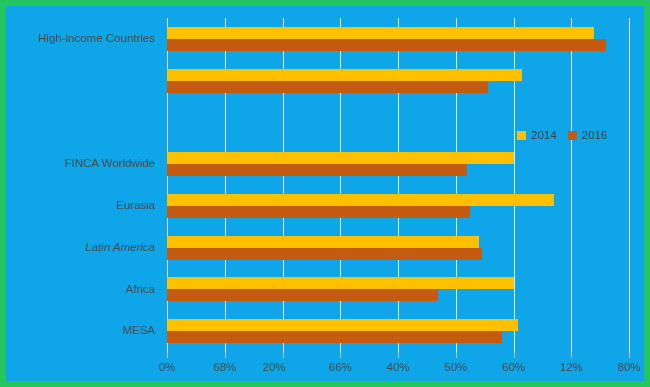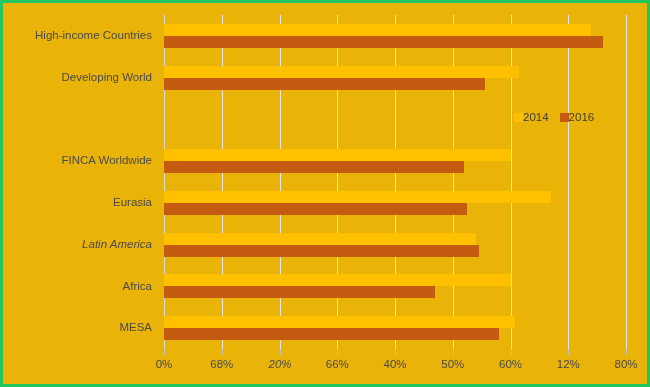--- a/index.html
+++ b/index.html
@@ -12,22 +12,22 @@
     background: #ffffff;
     font-family: "Liberation Sans", sans-serif;
     overflow: hidden;
   }
 
   #chart-frame {
     position: relative;
     box-sizing: border-box;
     width: 650px;
     height: 387px;
-    background: #eab308;
-    border: 3px solid #22c55e;
+    background: #0ea5e9;
+    border: 6px solid #22c55e;
   }
 
   
   #plot-area {
     position: absolute;
     left: 161px;
     top: 12px;
     width: 462px;   
     height: 334px;
   }
@@ -116,40 +116,41 @@
     position: absolute;
     left: 511px;
     top: 108px;
     display: flex;
     align-items: center;
     gap: 11px;
   }
   .legend-entry {
     display: flex;
     align-items: center;
+    gap: 5px;
+    margin-top: 15px;
   }
   .legend-swatch {
     width: 9px;
     height: 9px;
     display: block;
   }
   .legend-text {
     font-size: 11.5px;
     color: #3f3f3f;
     white-space: nowrap;
   }
 </style>
 </head>
 <body>
 
 <div id="chart-frame">
 
   <div id="cat-labels">
       <div class="cat-label" style="top: 0px; height: 41.75px; line-height: 41.75px;">High-income Countries</div>
-      <div class="cat-label" style="top: 41.75px; height: 41.75px; line-height: 41.75px;">Developing World</div>
       <div class="cat-label" style="top: 167px; height: 41.75px; line-height: 41.75px;">Eurasia</div>
       <div class="cat-label" style="top: 125.25px; height: 41.75px; line-height: 41.75px;">FINCA Worldwide</div>
       <div class="cat-label" style="top: 208.75px; height: 41.75px; line-height: 41.75px; font-style: italic;">Latin America</div>
       <div class="cat-label" style="top: 250.5px; height: 41.75px; line-height: 41.75px;">Africa</div>
       <div class="cat-label" style="top: 292.25px; height: 41.75px; line-height: 41.75px;">MESA</div>
     </div>
 
   <div id="plot-area">
     <div id="gridlines">
         <div class="gridline axis-origin" style="left: 0px;"></div>
@@ -197,21 +198,21 @@
         </div>
       </div>
   </div>
 
   <div id="x-axis">
       <div class="tick-mark" style="left: 0px;"></div>
       <div class="tick-label" style="left: 0px;">0%</div>
       <div class="tick-mark" style="left: 57.75px;"></div>
       <div class="tick-label" style="left: 57.75px;">68%</div>
       <div class="tick-mark" style="left: 115.5px;"></div>
-      <div class="tick-label" style="left: 116px; font-style: italic;">20%</div>
+      <div class="tick-label" style="left: 107px;">20%</div>
       <div class="tick-mark" style="left: 173.25px;"></div>
       <div class="tick-label" style="left: 173.25px;">66%</div>
       <div class="tick-mark" style="left: 231px;"></div>
       <div class="tick-label" style="left: 231px;">40%</div>
       <div class="tick-mark" style="left: 288.75px;"></div>
       <div class="tick-label" style="left: 288.75px;">50%</div>
       <div class="tick-mark" style="left: 346.5px;"></div>
       <div class="tick-label" style="left: 346.5px;">60%</div>
       <div class="tick-mark" style="left: 404.25px;"></div>
       <div class="tick-label" style="left: 404.25px;">12%</div>

